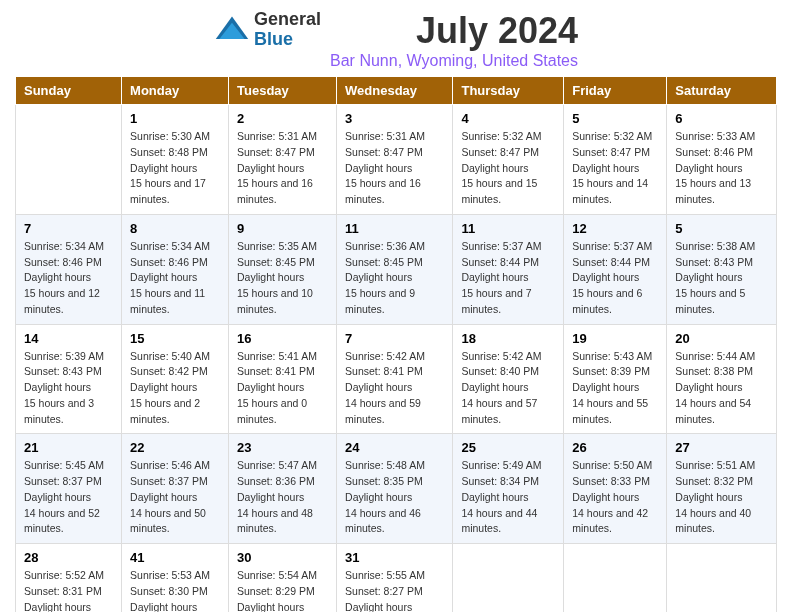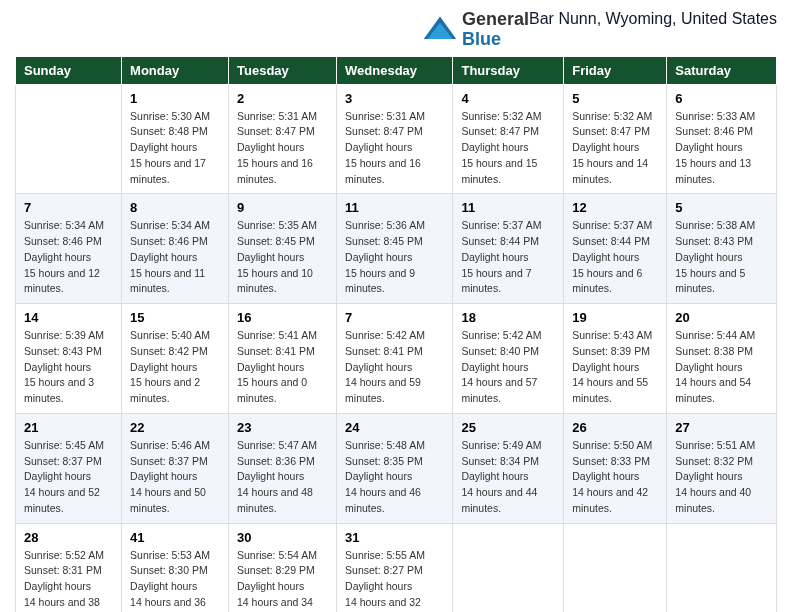--- a/index.html
+++ b/index.html
@@ -5,23 +5,24 @@
     * { box-sizing: border-box; margin: 0; padding: 0; }
     body {
       font-family: Arial, sans-serif;
       background: #fff;
       width: 792px;
       min-height: 612px;
       padding: 10px 15px;
     }
     .header-area {
       display: flex;
-      justify-content: flex-end;
+      justify-content: center;
       align-items: flex-start;
       margin-bottom: 6px;
+      gap: 9px;
     }
     .logo {
       display: flex;
       align-items: center;
       gap: 4px;
     }
     .logo-text {
       display: flex;
       flex-direction: column;
       line-height: 1.1;
@@ -43,29 +44,29 @@
     .title-area {
       text-align: right;
     }
     .main-title {
       font-size: 36px;
       font-weight: bold;
       color: #333;
     }
     .sub-title {
       font-size: 16px;
-      color: #0f172a;
+      color: #8b5cf6;
     }
     table {
       width: 100%;
       border-collapse: collapse;
       font-size: 11px;
     }
     thead tr th {
-      background-color: #14532d;
+      background-color: #a16207;
       color: white;
       text-align: left;
       padding: 6px 8px;
       font-size: 13px;
       font-weight: bold;
       border: 1px solid #fff;
     }
     tbody tr {
       border-bottom: 1px solid #ccc;
     }
@@ -101,20 +102,21 @@
     <svg class="logo-icon" viewBox="0 0 40 40" xmlns="http://www.w3.org/2000/svg">
       <polygon points="20,5 38,30 2,30" fill="#1a6fa8"></polygon>
       <polygon points="20,12 34,30 6,30" fill="#2d9cdb"></polygon>
     </svg>
     <div class="logo-text">
       <span class="logo-general">General</span>
       <span class="logo-blue">Blue</span>
     </div>
   </div>
   <div class="title-area">
+    <div class="main-title">July 2024</div>
     <div class="sub-title">Bar Nunn, Wyoming, United States</div>
   </div>
 </div>
 
 <table>
   <thead>
     <tr>
     <th>Sunday</th>
         <th>Monday</th>
         <th>Tuesday</th>

